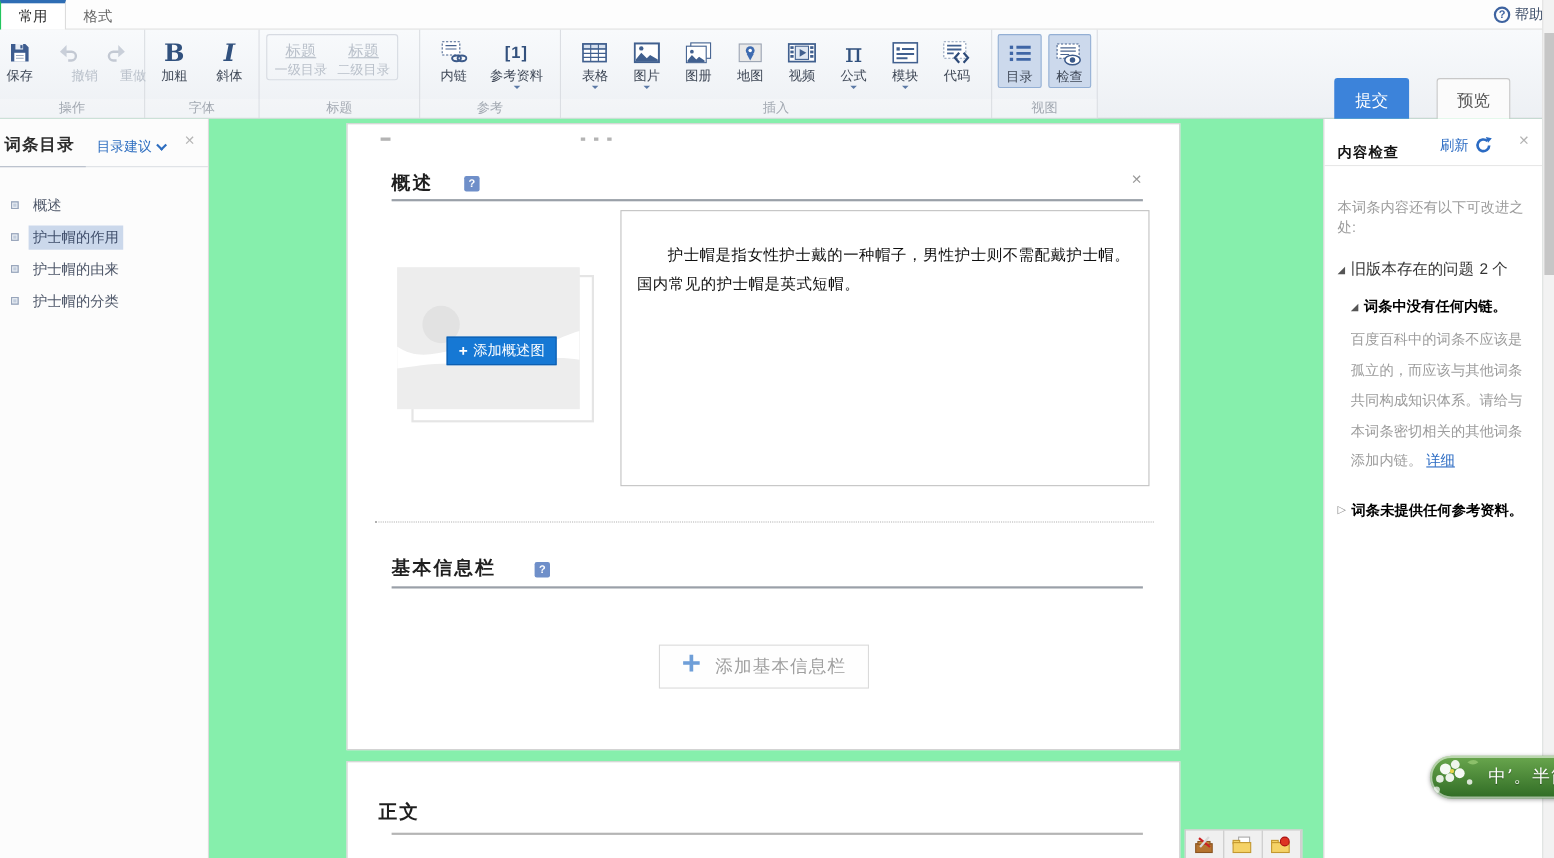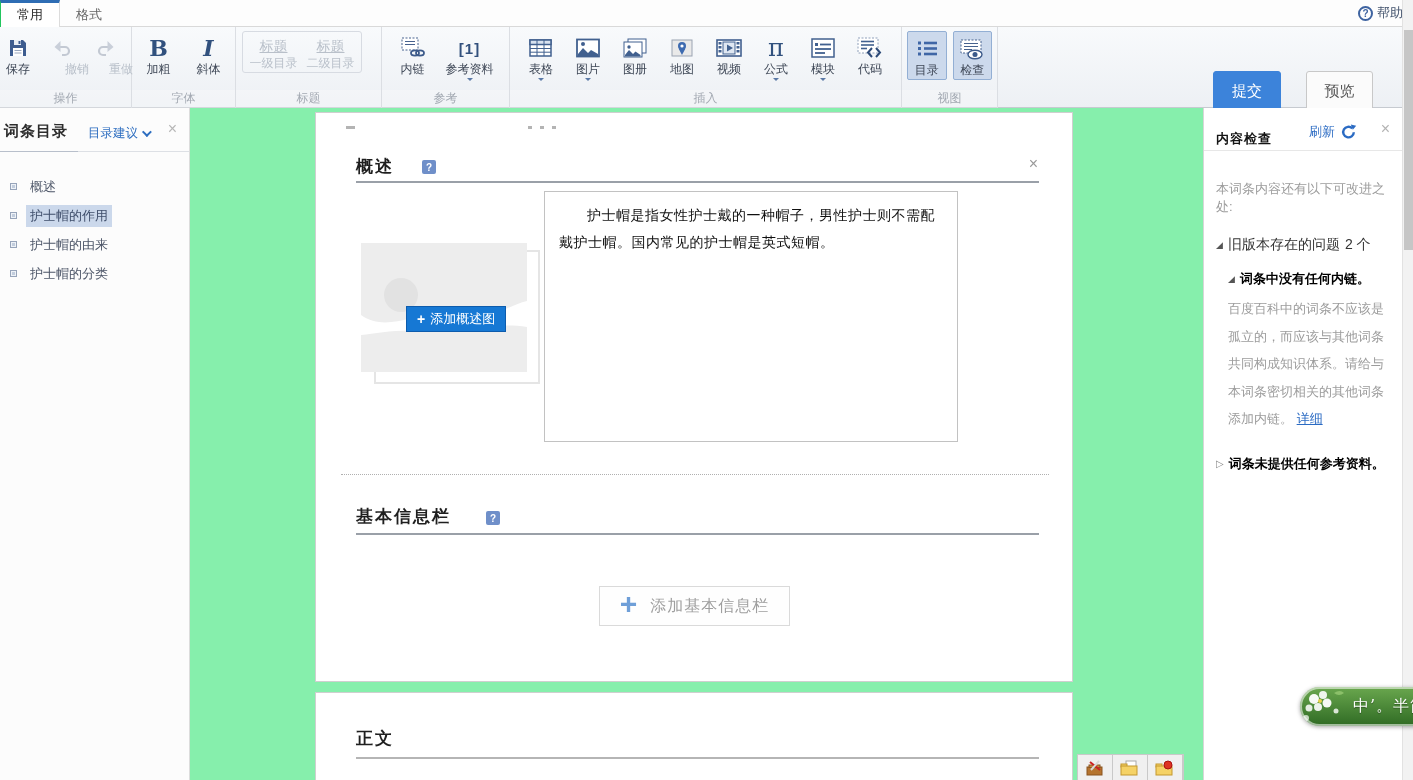--- a/index.html
+++ b/index.html
@@ -66,21 +66,21 @@
   .xclose { position:absolute; font-size:16px; color:#9a9a9a; line-height:14px; }
   .hr2 { position:absolute; height:2px; background:#9aa0a8; }
   .hr-dot { position:absolute; border-top:1px dotted #b0b0b0; }
 
   .ph-wrap { position:absolute; left:45px; top:130px; width:195px; height:160px; }
   .ph-back { position:absolute; left:13px; top:7px; width:166px; height:134px; background:#fff; border:2px solid #e5e5e5; }
   .ph-front { position:absolute; left:0; top:0; width:166px; height:129px; background:#ededed; overflow:hidden; }
   .ph-btn { position:absolute; left:45px; top:63px; height:26px; padding:0 10px; background:#1678d4; border:1px solid #0d5cad; color:#fff; font-size:13px; line-height:24px; display:flex; align-items:center; gap:5px; white-space:nowrap; }
   .ph-btn .plus { font-weight:bold; font-size:14px; }
 
-  .ov-textbox { position:absolute; left:228px; top:78px; width:414px; height:251px; border:1px solid #c2c2c2; background:#fff; padding:10px 14px; }
+  .ov-textbox { position:absolute; left:248px; top:78px; width:481px; height:251px; border:1px solid #c2c2c2; background:#fff; padding:26px 14px; }
   .ov-textbox p { font-size:14px; line-height:27px; color:#101010; text-indent:2em; letter-spacing:.5px; }
 
   .addinfo-btn { position:absolute; left:283px; top:473px; width:191px; height:40px; border:1px solid #dadada; background:#fefefe; display:flex; align-items:center; justify-content:center; gap:13px; }
   .addinfo-btn .bigplus { font-size:30px; color:#6f9fd8; font-weight:bold; line-height:30px; margin-top:-4px; }
   .addinfo-btn .txt { font-size:16px; color:#9f9f9f; letter-spacing:1px; }
 
   
   .rpanel { position:absolute; left:1203px; top:0; width:199px; height:672px; background:#fff; border-left:1px solid #d6d6d6; }
   .rp-header { position:relative; height:43px; border-bottom:1px solid #e7e7e7; }
   .rp-title { position:absolute; left:12px; top:22px; font-size:13px; font-weight:bold; color:#151515; letter-spacing:1px; }
@@ -420,21 +420,21 @@
     <div class="help-badge" style="left:170px; top:398px;">?</div>
     <div class="hr2" style="left:40px; right:33px; top:420px;"></div>
 
     <div class="addinfo-btn">
       <span class="bigplus">+</span>
       <span class="txt">添加基本信息栏</span>
     </div>
   </div>
 
   <div class="card card2">
-    <div class="sec-title" style="left:40px; top:34px;text-align:right;">正文</div>
+    <div class="sec-title" style="left:28px; top:34px;text-align:right;">正文</div>
     <div class="hr2" style="left:40px; right:33px; top:64px; background:#b5b5b5;"></div>
   </div>
 
   <div class="rpanel">
     <div class="rp-header">
       <span class="rp-title">内容检查</span>
       <span class="rp-refresh">
         <span>刷新</span>
         <svg width="17" height="16">
             <path d="M13.8 8.2a5.3 5.3 0 1 1-1.6-3.9" fill="none" stroke="#2b6bc3" stroke-width="2.4"></path>

